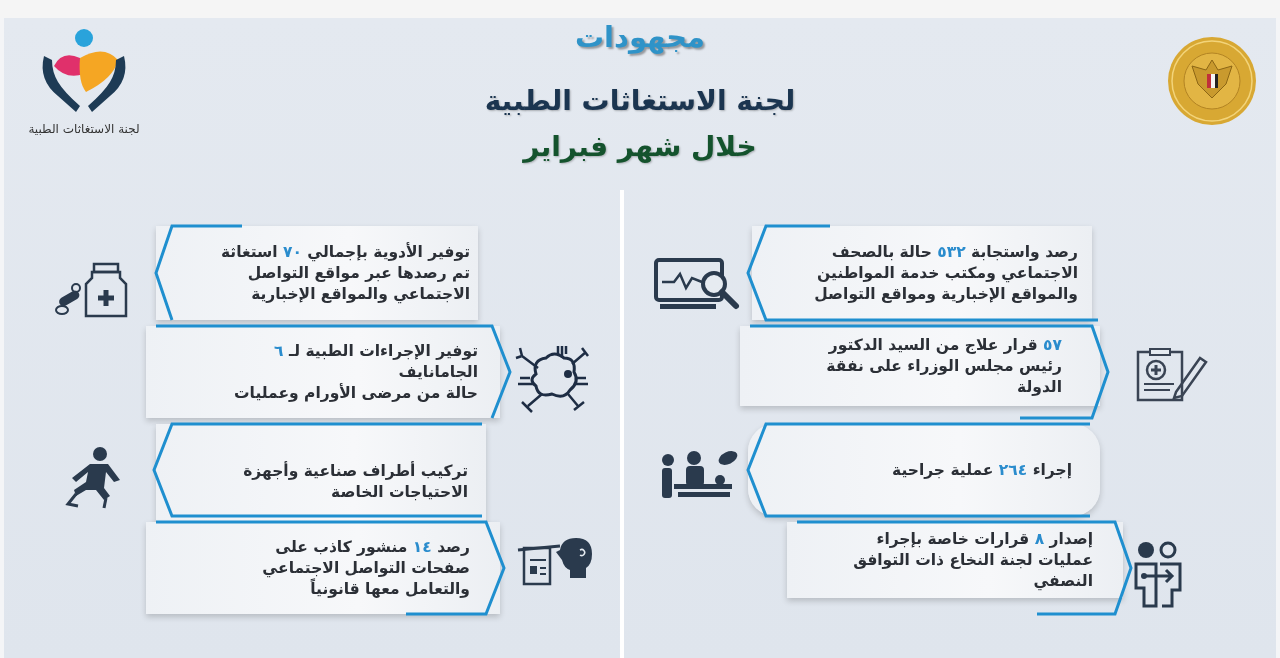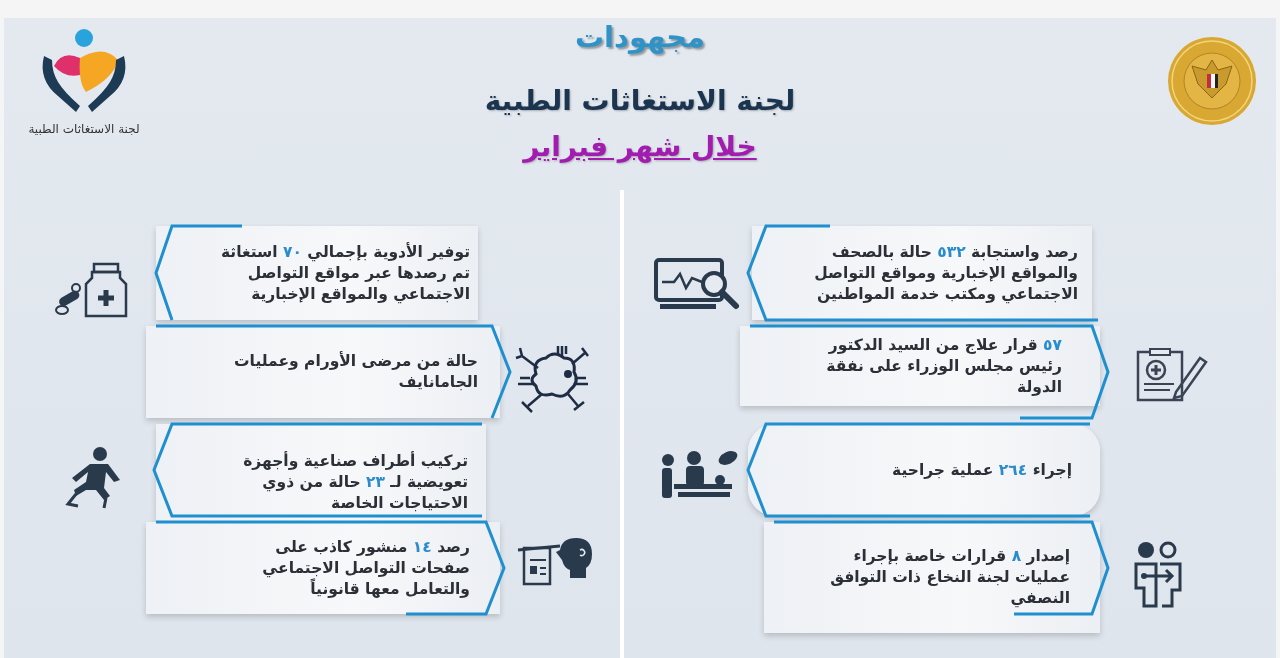--- a/index.html
+++ b/index.html
@@ -15,23 +15,22 @@
     font-size: 29px; font-weight: bold; color: #2f93c8;
     text-shadow: 2px 2px 2px rgba(0,0,0,0.35);
   }
   .title-sub {
     position: absolute; left: 440px; top: 84px; width: 400px; text-align: center;
     font-size: 28px; font-weight: bold; color: #1b3550;
     text-shadow: 1px 1px 2px rgba(0,0,0,0.25);
   }
   .title-sub2 {
     position: absolute; left: 440px; top: 130px; width: 400px; text-align: center;
-    font-size: 28px; font-weight: bold; color: #a21caf;
+    font-size: 28px; font-weight: bold; color: #14532d;
     text-shadow: 1px 1px 2px rgba(0,0,0,0.25);
-    text-decoration: underline;
   }
   .divider { position: absolute; left: 620px; top: 190px; width: 4px; height: 468px; background: #ffffff; }
 
   .logo-left { position: absolute; left: 14px; top: 26px; width: 140px; height: 120px; }
   .logo-left .caption {
     position: absolute; left: 0; top: 96px; width: 140px; text-align: center;
     font-size: 12px; color: #333; direction: rtl;
   }
   .seal { position: absolute; left: 1158px; top: 36px; width: 108px; height: 90px; }
 
@@ -83,22 +82,22 @@
 <div class="title-sub2">خلال شهر فبراير</div>
 
 <div class="divider"></div>
 
 <div class="card" style="left:752px; top:226px; width:340px; height:94px;">
   <svg class="edge" style="left:-8px; top:-2px;" width="360" height="98" viewBox="0 0 360 98">
     <path d="M86 2 L22 2 L4 49 L22 96 L354 96" fill="none" stroke="#1f8fcf" stroke-width="3"></path>
   </svg>
   <div class="txt" style="right:14px; left:10px;">
     <div><span>رصد واستجابة </span><span class="num">٥٣٢</span><span> حالة بالصحف</span></div>
+    <div>الاجتماعي ومكتب خدمة المواطنين</div>
     <div>والمواقع الإخبارية ومواقع التواصل</div>
-    <div>الاجتماعي ومكتب خدمة المواطنين</div>
   </div>
 </div>
 <svg class="icon" style="left:652px; top:256px;" width="92" height="56" viewBox="0 0 92 56">
   <rect x="4" y="4" width="66" height="40" rx="3" fill="none" stroke="#2a3a4d" stroke-width="4"></rect>
   <path d="M10 26 L22 26 L28 18 L34 32 L40 22 L50 26" fill="none" stroke="#2a3a4d" stroke-width="2.5"></path>
   <rect x="8" y="48" width="56" height="5" fill="#2a3a4d"></rect>
   <circle cx="62" cy="28" r="11" fill="#e6ebf1" stroke="#2a3a4d" stroke-width="4"></circle>
   <line x1="70" y1="36" x2="84" y2="50" stroke="#2a3a4d" stroke-width="6" stroke-linecap="round"></line>
 </svg>
 
@@ -134,21 +133,21 @@
   <circle cx="12" cy="14" r="6" fill="#2a3a4d"></circle>
   <rect x="6" y="22" width="10" height="30" rx="3" fill="#2a3a4d"></rect>
   <circle cx="38" cy="12" r="7" fill="#2a3a4d"></circle>
   <rect x="30" y="20" width="18" height="20" rx="4" fill="#2a3a4d"></rect>
   <rect x="18" y="38" width="58" height="5" fill="#2a3a4d"></rect>
   <rect x="22" y="46" width="52" height="5" fill="#2a3a4d"></rect>
   <circle cx="64" cy="34" r="5" fill="#2a3a4d"></circle>
   <ellipse cx="72" cy="12" rx="10" ry="6" fill="#2a3a4d" transform="rotate(-25 72 12)"></ellipse>
 </svg>
 
-<div class="card" style="left:764px; top:522px; width:336px; height:111px;">
+<div class="card" style="left:787px; top:522px; width:336px; height:76px;">
   <svg class="edge" style="left:0; top:-2px;" width="350" height="96" viewBox="0 0 350 96">
     <path d="M10 2 L328 2 L344 48 L328 94 L250 94" fill="none" stroke="#1f8fcf" stroke-width="3"></path>
   </svg>
   <div class="txt" style="right:30px; left:10px;">
     <div><span>إصدار </span><span class="num">٨</span><span> قرارات خاصة بإجراء</span></div>
     <div>عمليات لجنة النخاع ذات التوافق</div>
     <div>النصفي</div>
   </div>
 </div>
 <svg class="icon" style="left:1130px; top:540px;" width="56" height="70" viewBox="0 0 56 70">
@@ -177,43 +176,43 @@
   <rect x="4" y="32" width="22" height="9" rx="4.5" fill="#2a3a4d" transform="rotate(-30 15 36)"></rect>
   <circle cx="22" cy="26" r="4" fill="none" stroke="#2a3a4d" stroke-width="2"></circle>
   <ellipse cx="8" cy="48" rx="6" ry="4" fill="none" stroke="#2a3a4d" stroke-width="2"></ellipse>
 </svg>
 
 <div class="card" style="left:146px; top:326px; width:354px; height:92px;">
   <svg class="edge" style="left:0; top:-2px;" width="372" height="96" viewBox="0 0 372 96">
     <path d="M10 2 L346 2 L364 48 L346 94" fill="none" stroke="#1f8fcf" stroke-width="3"></path>
   </svg>
   <div class="txt" style="right:22px; left:28px;">
+    <div><span>توفير الإجراءات الطبية لـ </span><span class="num">٦</span><span></span></div>
+    <div>الجامانايف</div>
     <div>حالة من مرضى الأورام وعمليات</div>
-    <div>الجامانايف</div>
   </div>
 </div>
 <svg class="icon" style="left:512px; top:344px;" width="80" height="70" viewBox="0 0 80 70">
   <path d="M24 30 Q20 16 34 14 Q42 6 52 14 Q64 14 62 28 Q68 38 58 46 Q52 56 40 50 Q26 54 24 42 Q16 36 24 30 Z" fill="none" stroke="#1e2d44" stroke-width="3"></path>
   <circle cx="56" cy="30" r="4" fill="#1e2d44"></circle>
   <path d="M26 24 L10 12 M10 12 L4 14 M10 12 L8 4" stroke="#1e2d44" stroke-width="2.5" fill="none"></path>
   <path d="M50 14 L50 2 M46 2 V10 M54 2 V10" stroke="#1e2d44" stroke-width="2.5" fill="none"></path>
   <path d="M60 20 L74 8 M70 4 L76 12" stroke="#1e2d44" stroke-width="2.5" fill="none"></path>
   <path d="M62 40 H76 M64 34 H74" stroke="#1e2d44" stroke-width="2.5"></path>
   <path d="M30 50 L16 62 M10 58 L20 68" stroke="#1e2d44" stroke-width="2.5" fill="none"></path>
   <path d="M56 50 L66 62 M62 66 L72 58" stroke="#1e2d44" stroke-width="2.5" fill="none"></path>
   <path d="M22 40 H6 M8 34 H18" stroke="#1e2d44" stroke-width="2.5"></path>
 </svg>
 
 <div class="card" style="left:156px; top:424px; width:330px; height:116px;">
   <svg class="edge" style="left:-14px; top:-2px;" width="350" height="96" viewBox="0 0 350 96">
     <path d="M340 2 L30 2 L12 48 L30 94 L340 94" fill="none" stroke="#1f8fcf" stroke-width="3"></path>
   </svg>
   <div class="txt" style="right:18px; left:10px;">
     <div>تركيب أطراف صناعية وأجهزة</div>
-    <div><span>تعويضية لـ </span><span class="num">٢٣</span><span> حالة من ذوي</span></div>
     <div>الاحتياجات الخاصة</div>
   </div>
 </div>
 <svg class="icon" style="left:64px; top:444px;" width="66" height="66" viewBox="0 0 66 66">
   <circle cx="36" cy="10" r="7" fill="#2a3a4d"></circle>
   <path d="M26 20 L44 20 L56 36 L50 38 L42 28 L40 44 L46 52 L40 56 L32 46 L22 46 L12 52 L10 46 L22 38 L24 28 L12 38 L8 34 Z" fill="#2a3a4d"></path>
   <path d="M12 50 L4 60 L14 62" fill="none" stroke="#2a3a4d" stroke-width="3"></path>
   <path d="M42 54 L40 64" stroke="#2a3a4d" stroke-width="3"></path>
 </svg>
 

